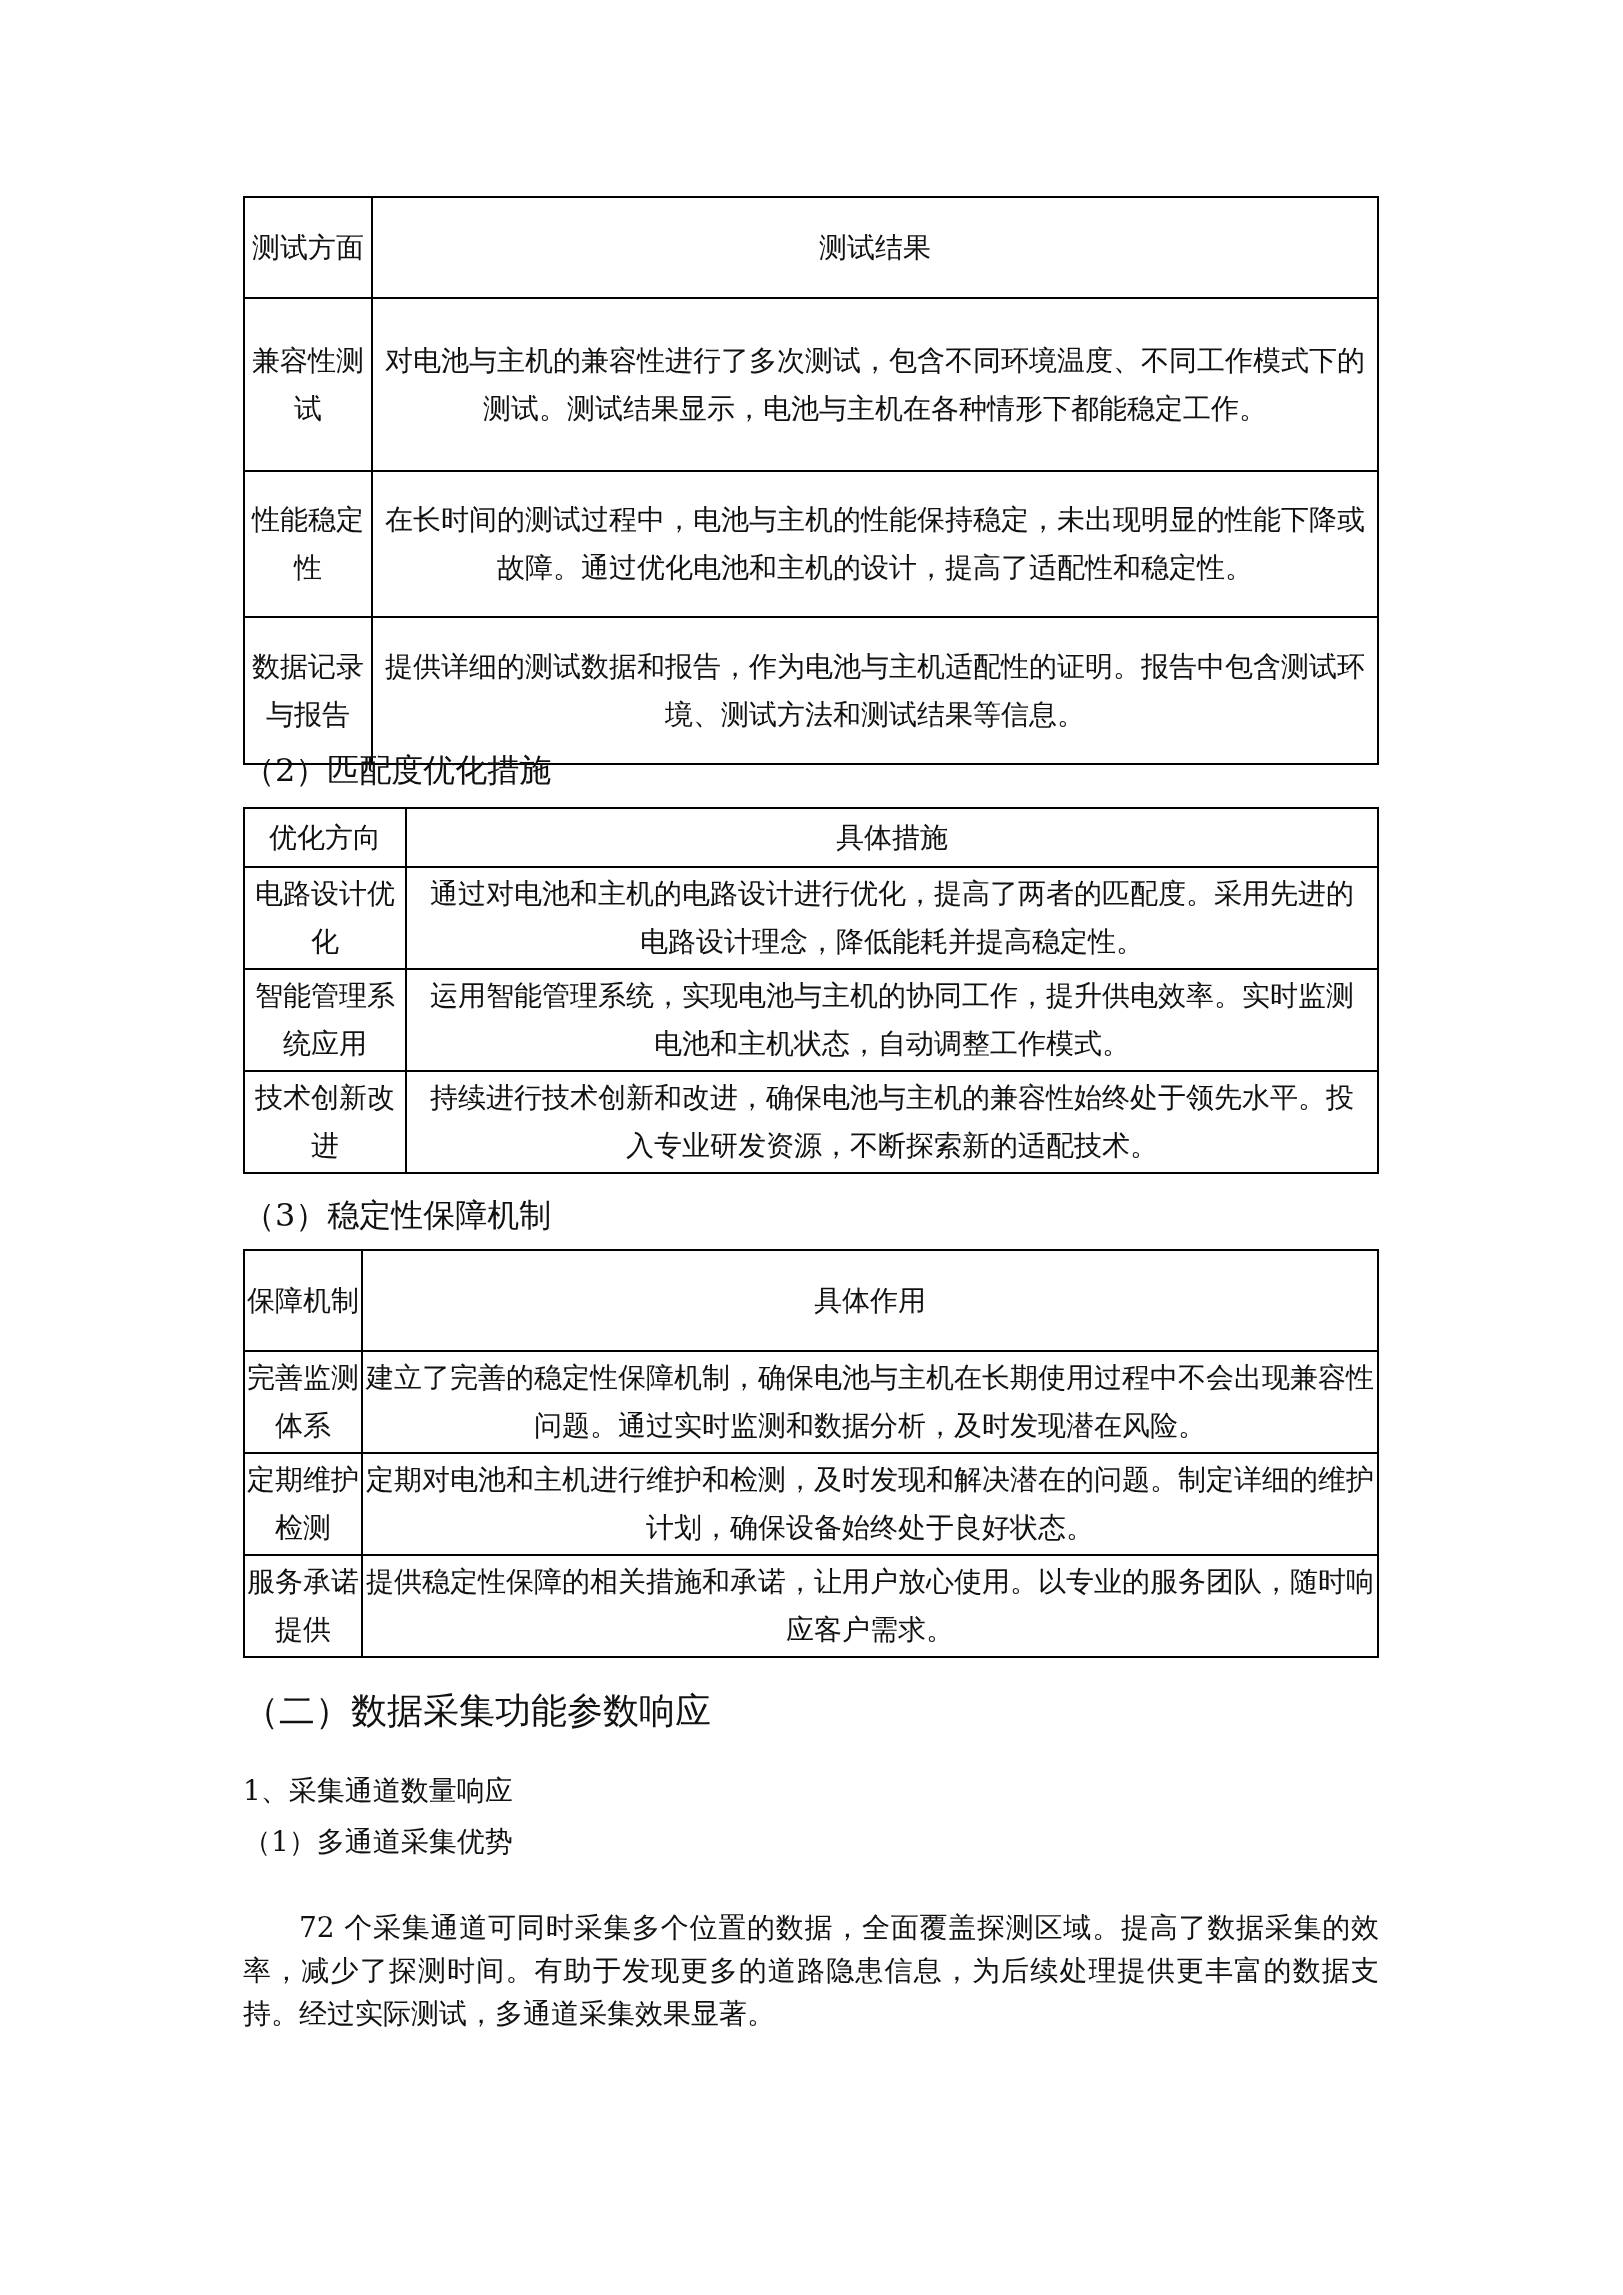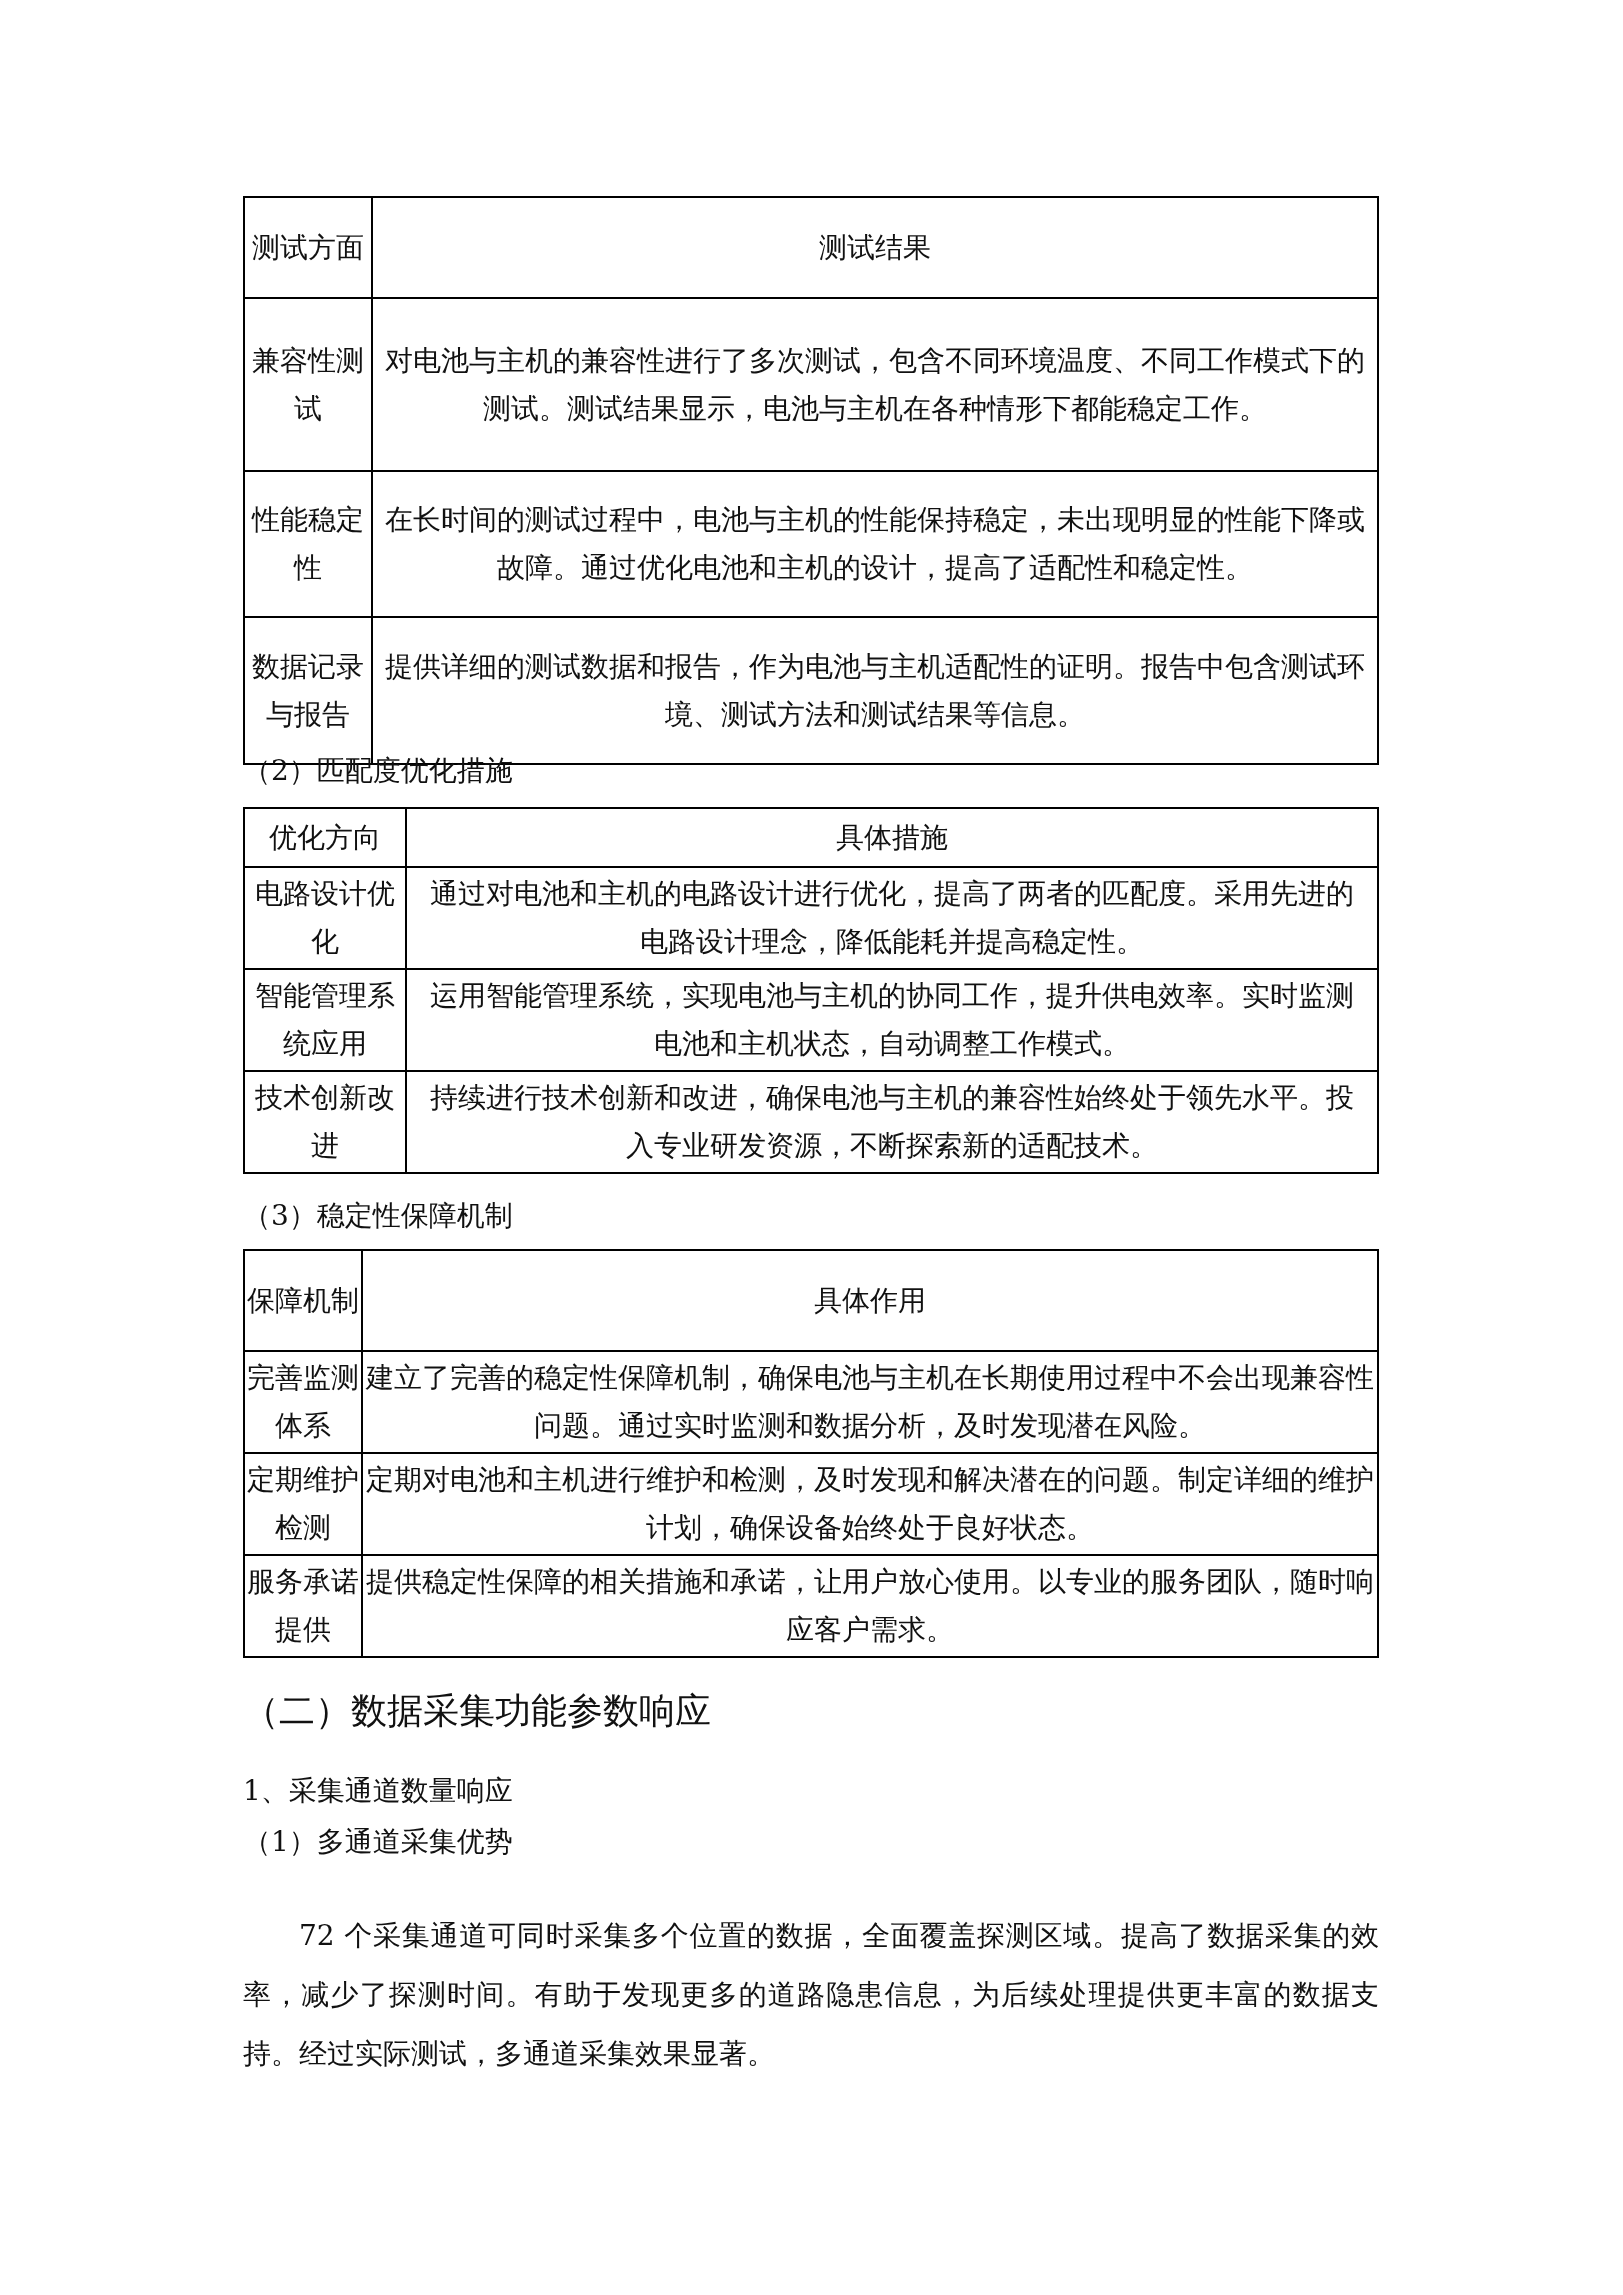--- a/index.html
+++ b/index.html
@@ -60,21 +60,21 @@
     #table-3 { top: 1249px; border-radius: 28px; }
     #table-3 col.k { width: 118px; }
     #table-3 tr.h { height: 101px; }
     #table-3 tr.r { height: 102px; }
     #table-3 td.c2 { padding: 0 2.6px; }
     #table-3 td.c1 { padding: 0 1.3px; }
 
     .caption {
       position: absolute;
       left: 243px;
-      font-size: 28px;
+      font-size: 32px;
       line-height: 39px;
       white-space: nowrap;
     }
     #caption-2 { top: 751px; }
     #caption-3 { top: 1196px; }
 
     .section-heading {
       position: absolute;
       left: 243px;
       top: 1688px;
@@ -97,21 +97,21 @@
       font-size: 28px;
       line-height: 39px;
       white-space: nowrap;
     }
     .paragraph {
       position: absolute;
       left: 243px;
       top: 1878px;
       width: 1136px;
       font-size: 28px;
-      line-height: 59px;
+      line-height: 43px;
       text-indent: 56px;
       text-align: justify;
       word-break: break-all;
     }
   </style>
 </head>
 <body>
 
 <div class="page">
 

